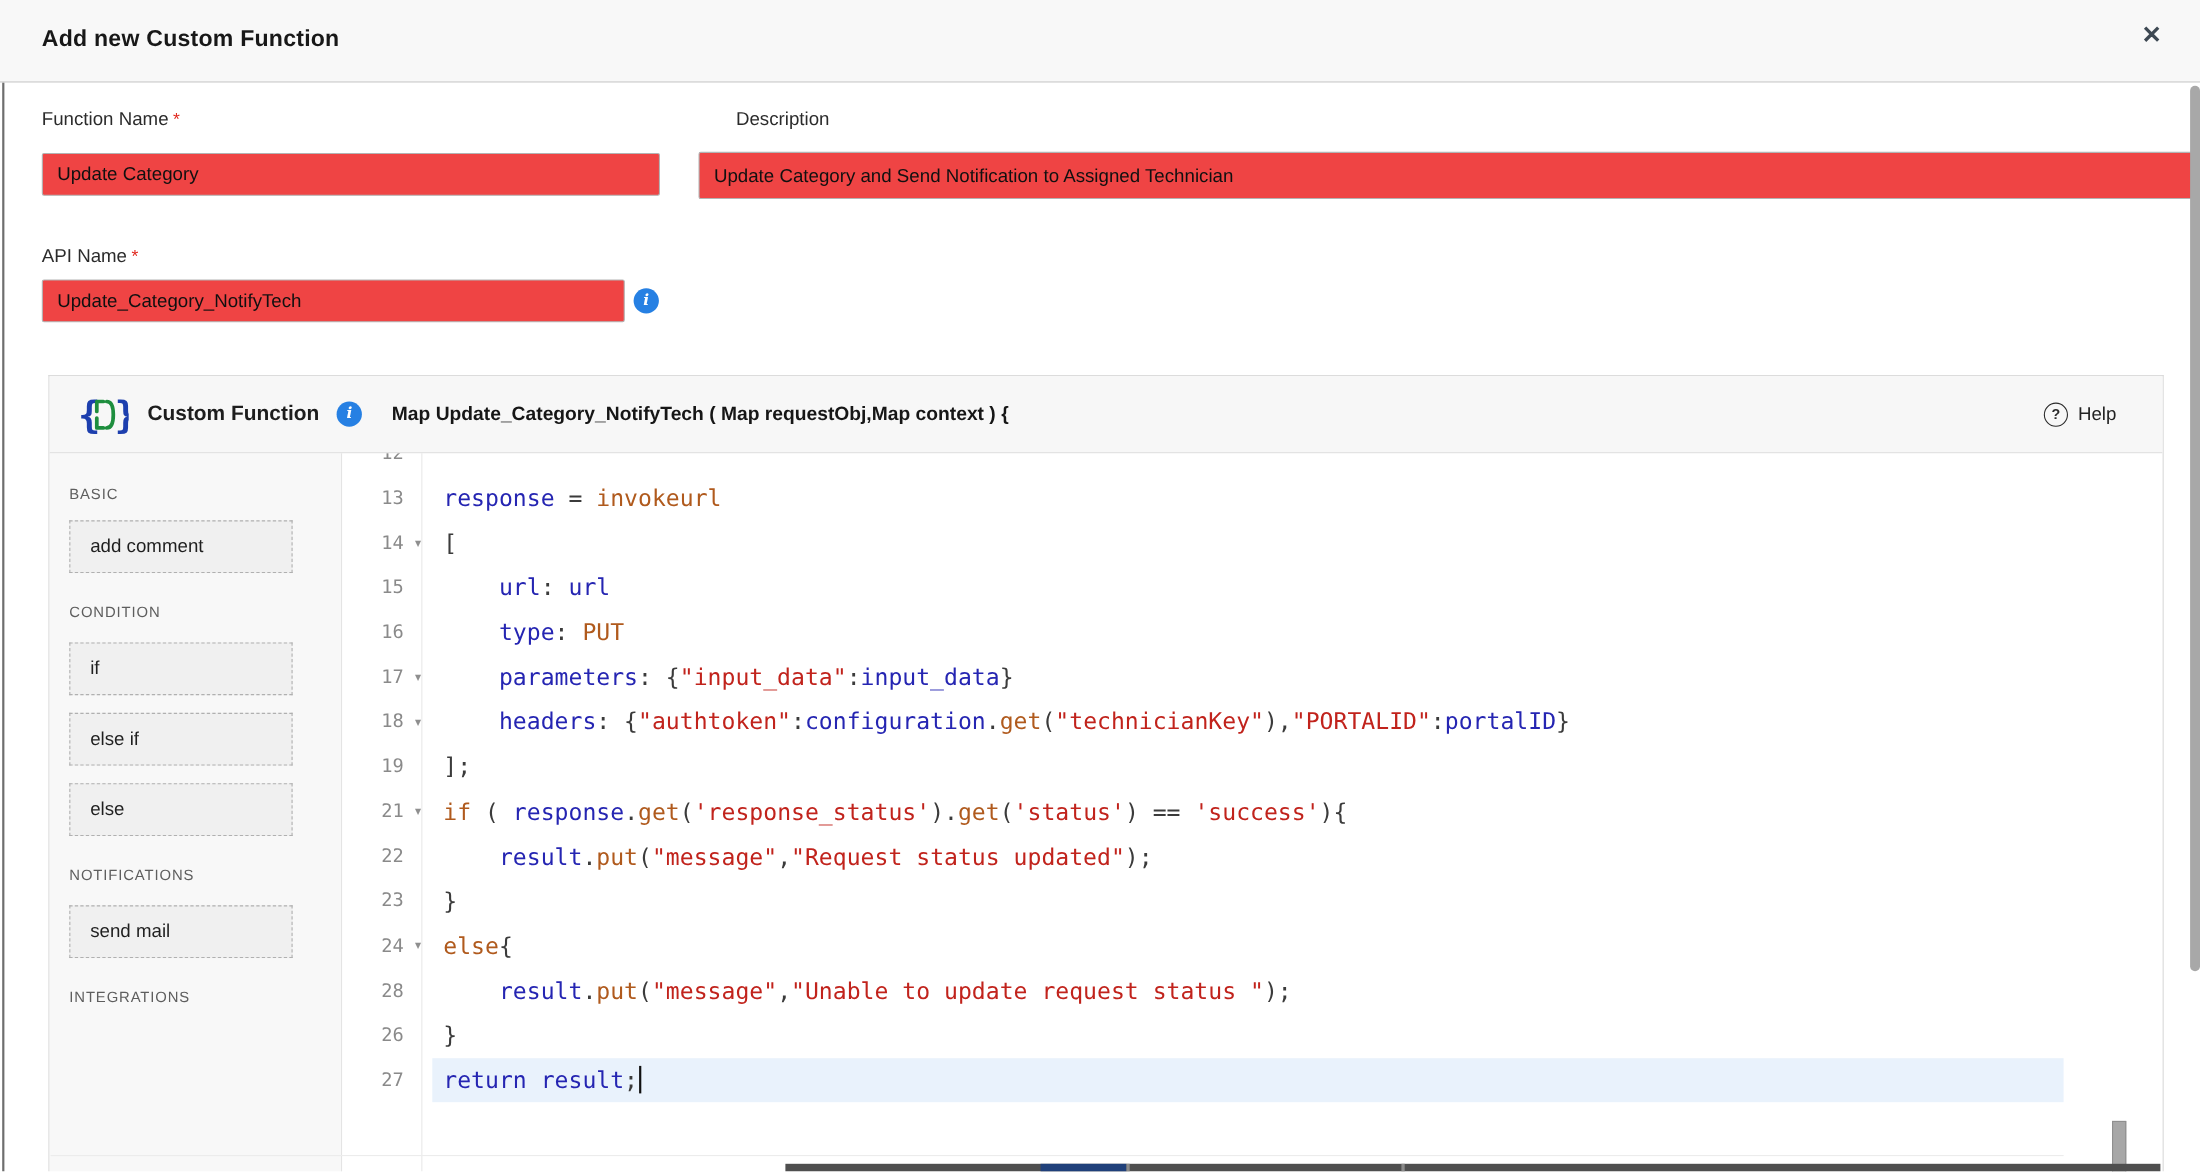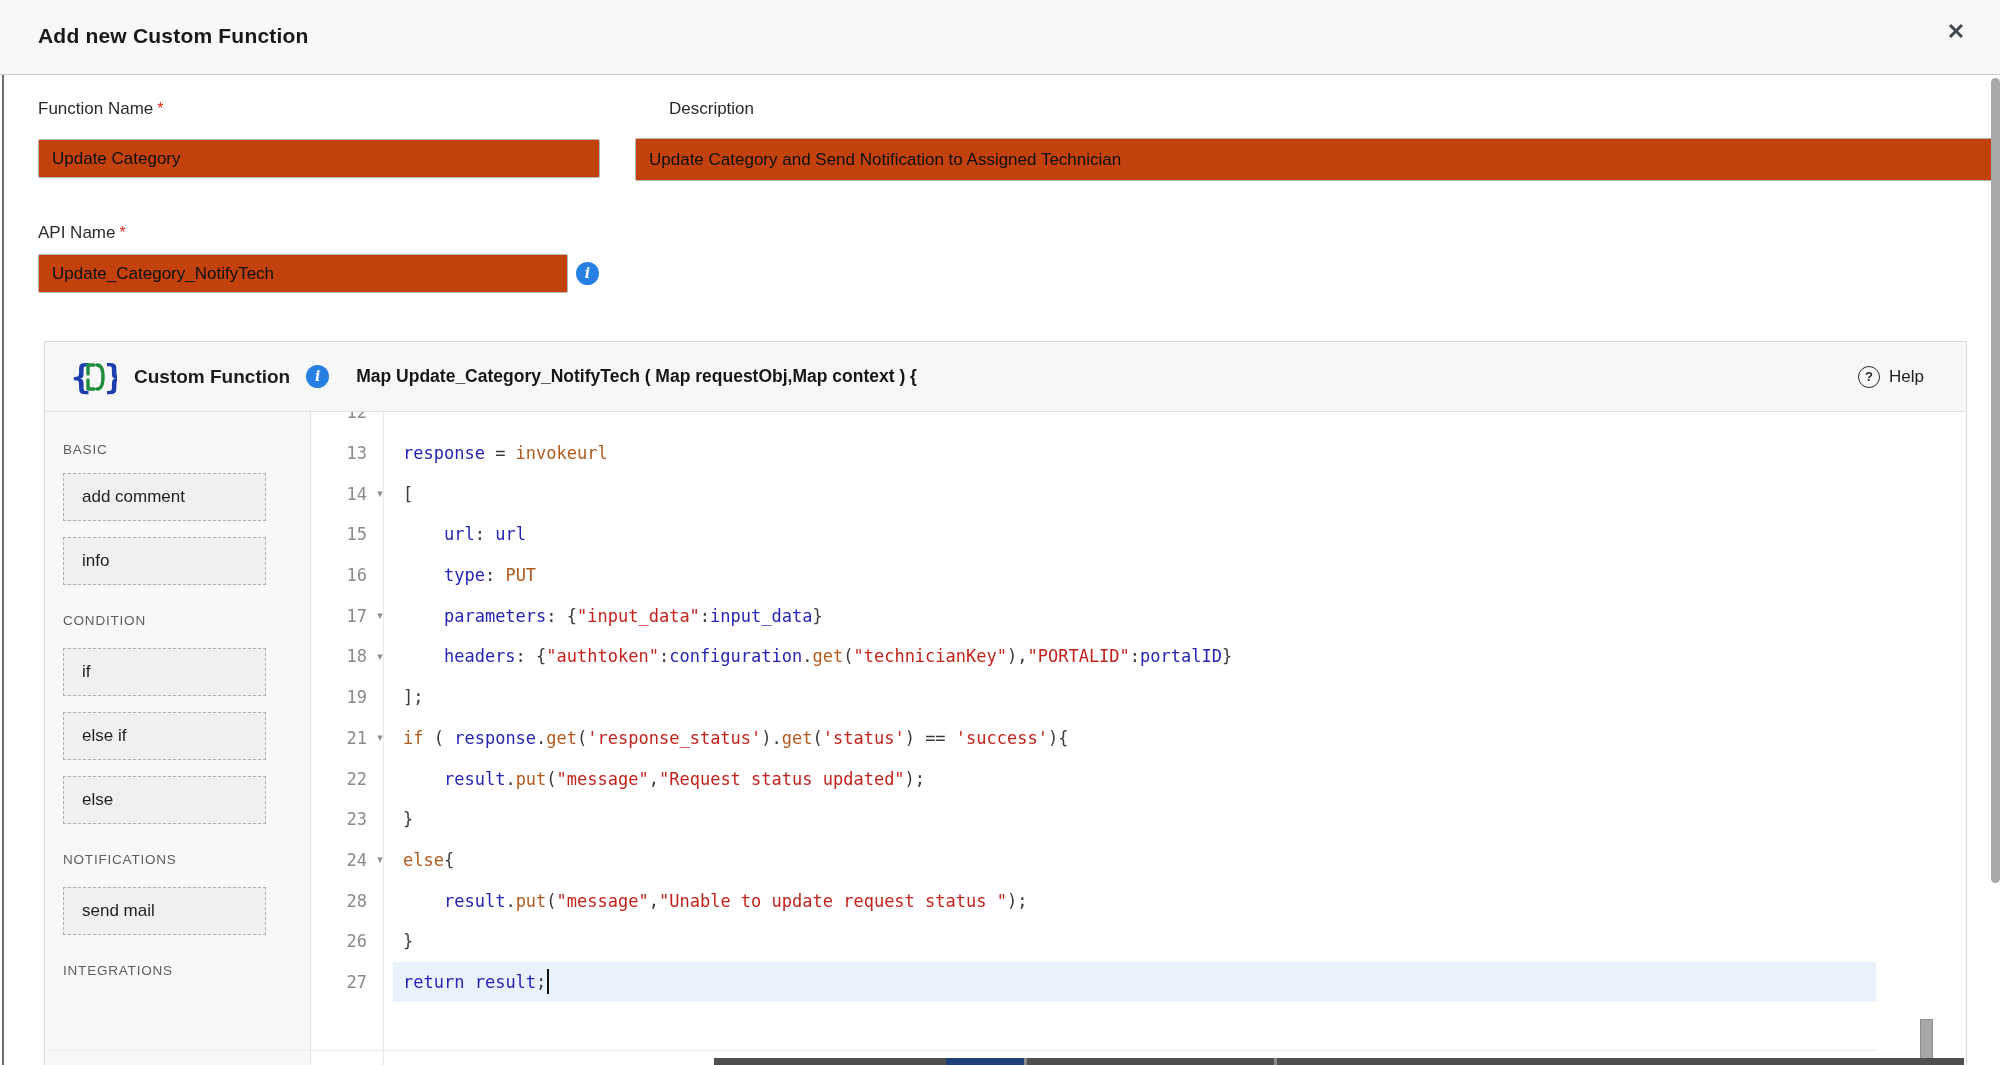--- a/index.html
+++ b/index.html
@@ -10,21 +10,21 @@
   .left-edge { position:absolute; left:2px; top:16px; width:2px; height:1049px; background:#6e6e6e; }
 
   
   .dlg-header { position:absolute; left:0; top:0; width:2000px; height:75px; background:#f8f8f8; border-bottom:1px solid #cbcbcb; z-index:5; }
   .dlg-title { position:absolute; left:38px; top:24px; font-size:21px; font-weight:700; color:#181818; letter-spacing:.2px; }
   .close-btn { position:absolute; left:1938px; top:14px; width:36px; height:36px; font-size:22px; font-weight:700; color:#3d4852; text-align:center; line-height:36px; cursor:pointer; }
 
   
   .fld-label { position:absolute; font-size:17px; color:#2b2b2b; }
   .req { color:#e0261c; font-size:16px; margin-left:4px; }
-  .txt-input { position:absolute; border:1px solid #b3b3b3; border-radius:2px; background:#c2410c; font-size:17px; color:#101010; padding:0 13px; font-family:"Liberation Sans", sans-serif; }
+  .txt-input { position:absolute; border:1px solid #b3b3b3; border-radius:2px; background:#ef4444; font-size:17px; color:#101010; padding:0 13px; font-family:"Liberation Sans", sans-serif; }
   #fn-input   { left:38px;  top:139px; width:562px;  height:39px; }
   #desc-input { left:635px; top:138px; width:1424px; height:43px; }
   #api-input  { left:38px;  top:254px; width:530px;  height:39px; }
 
   .info-icon { display:inline-block; width:23px; height:23px; border-radius:50%; background:#2680e3; color:#fff; text-align:center; line-height:23px; font-size:14px; font-style:italic; font-weight:700; font-family:"DejaVu Serif", serif; }
   #api-info { position:absolute; left:576px; top:262px; }
 
   
   .panel { position:absolute; left:44px; top:341px; width:1923px; height:724px; border:1px solid #d9d9d9; border-bottom:none; background:#fff; overflow:hidden; }
   .panel-header { position:absolute; left:0; top:0; width:100%; height:70px; background:#f7f7f7; border-bottom:1px solid #e0e0e0; display:flex; align-items:center; z-index:3; }
@@ -41,21 +41,21 @@
   .pal-section-label { margin:28px 0 0 18px; font-size:13.5px; color:#5e5e5e; letter-spacing:.8px; }
   .pal-section-label.first { margin-top:30px; }
   .pal-btn { display:block; margin:16px 0 0 18px; width:203px; height:48px; background:#f0f0f0; border:1px dashed #b0b0b0; font-size:17px; color:#1f1f1f; text-align:left; padding-left:18px; line-height:46px; cursor:pointer; }
   .pal-btn.after-label { margin-top:20px; }
 
   
   .editor-rows { position:absolute; left:266px; top:50px; width:1565px; z-index:1; }
   .row { display:flex; height:40.7px; align-items:center; }
   .row .num { width:56px; flex:none; text-align:right; font-family:"DejaVu Sans Mono", monospace; font-size:17px; color:#8a8a8a; }
   .row .fold { width:26px; flex:none; text-align:center; font-size:11px; color:#8f8f8f; cursor:pointer; }
-  .row .code { flex:1; height:100%; display:flex; align-items:center; padding-left:10px; white-space:pre; font-family:"DejaVu Sans Mono", monospace; font-size:17px; color:#3b3b3b; }
+  .row .code { flex:1; height:100%; display:flex; align-items:center; padding-left:10px; white-space:pre; font-family:"DejaVu Sans Mono", monospace; font-size:21px; color:#3b3b3b; }
   .row.hl .code { background:#e9f2fc; }
   .tk-n { color:#2525b2; }
   .tk-o { color:#b05a1d; }
   .tk-s { color:#c1231c; }
   .tk-p { color:#3b3b3b; }
   .tk-w { color:#3b3b3b; }
   .cursor { display:inline-block; width:2px; height:25px; background:#111; margin-left:1px; }
 
   .gutter-divider { position:absolute; left:338px; top:70px; width:1px; height:654px; background:#e8e8e8; z-index:2; }
   .editor-bottom-line { position:absolute; left:1px; top:708px; width:1830px; height:1px; background:#ececec; z-index:2; }
@@ -189,21 +189,20 @@
       <div class="row hl">
         <span class="num">27</span>
         <span class="fold"></span>
         <span class="code"><span class="tk-n">return</span><span class="tk-p"> </span><span class="tk-n">result</span><span class="tk-p">;</span><span class="cursor"></span></span>
       </div>
     </div>
 
   <div class="palette" id="palette">
       <div class="pal-section-label first">BASIC</div>
       <button class="pal-btn">add comment</button>
-      <button class="pal-btn">info</button>
       <div class="pal-section-label">CONDITION</div>
       <button class="pal-btn after-label">if</button>
       <button class="pal-btn">else if</button>
       <button class="pal-btn">else</button>
       <div class="pal-section-label">NOTIFICATIONS</div>
       <button class="pal-btn after-label">send mail</button>
       <div class="pal-section-label">INTEGRATIONS</div>
     </div>
 
   <div class="gutter-divider"></div>

